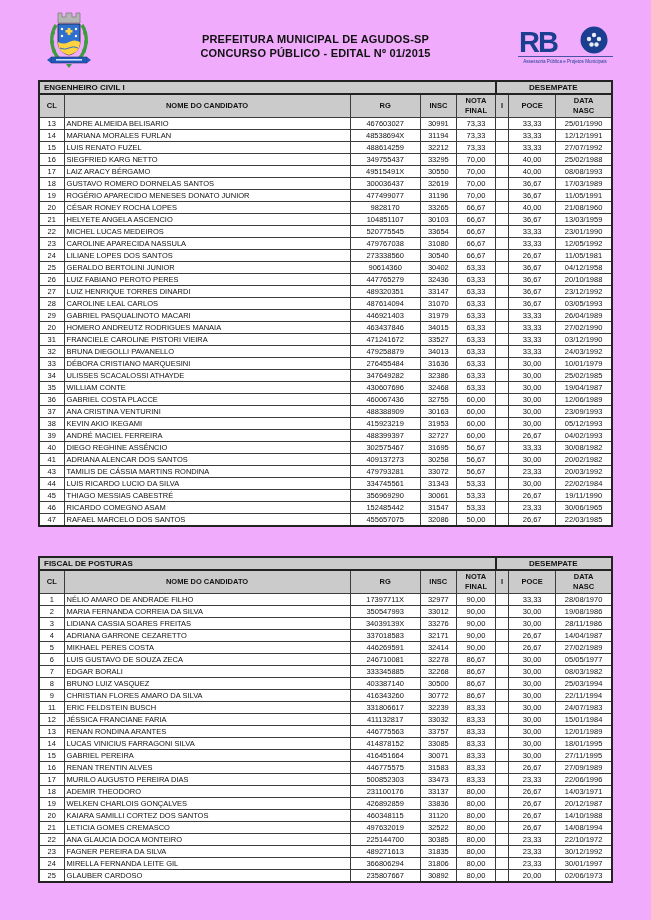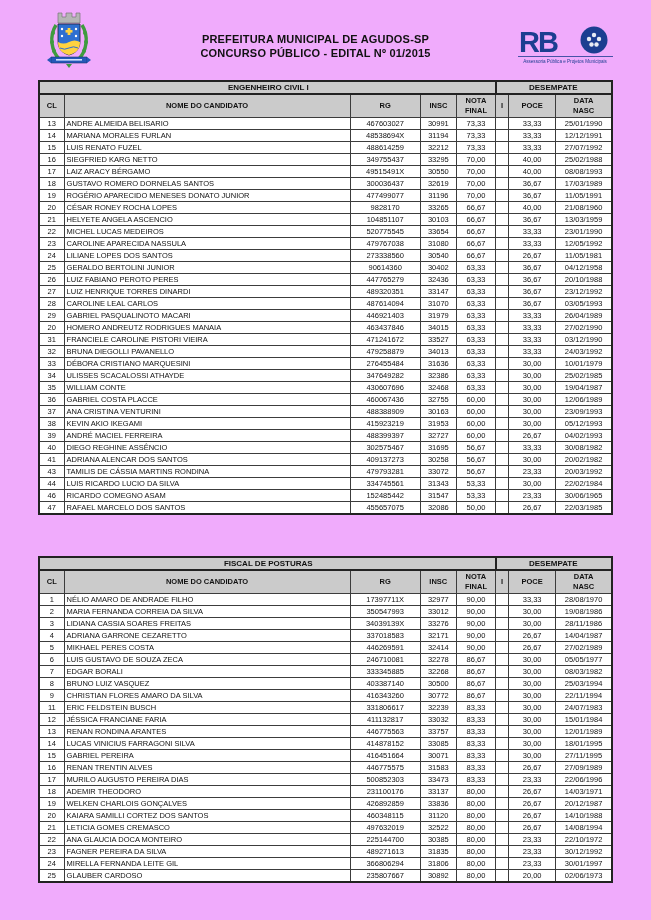--- a/index.html
+++ b/index.html
@@ -29,21 +29,21 @@
   #table-0 { top:80px; }
   #table-1 { top:556px; }
   table.results th, table.results td {
     border:1px solid #3c3c3c;
     font-size:7.5px; line-height:11px; height:11px;
     padding:0 2px; overflow:hidden; white-space:nowrap;
     vertical-align:middle;
   }
   table.results { border:2px solid #222; }
   tr.title-row th {
-    background:#cbcbcb; font-weight:bold; text-align:center;
+    background:#cbcbcb; font-weight:bold; text-align:left;
     font-size:8px; height:11px; padding-left:4px;
     border-bottom:2px solid #222;
   }
   tr.title-row th.desempate { text-align:center; padding-left:1px; border-left:2px solid #222; }
   tr.cols th {
     background:#cbcbcb; font-weight:bold; text-align:center;
     height:23px; line-height:10px; font-size:7.5px;
   }
   tr.cols th.sep-left, td.c-i { border-left:1.5px solid #2a2a2a; }
   td.c-cl, td.c-rg, td.c-insc, td.c-nota, td.c-poce, td.c-data { text-align:center; }
@@ -438,20 +438,30 @@
           <td class="c-cl">44</td>
           <td class="c-nome">LUIS RICARDO LUCIO DA SILVA</td>
           <td class="c-rg">334745561</td>
           <td class="c-insc">31343</td>
           <td class="c-nota">53,33</td>
           <td class="c-i"></td>
           <td class="c-poce">30,00</td>
           <td class="c-data">22/02/1984</td>
         </tr>
         <tr>
+          <td class="c-cl">45</td>
+          <td class="c-nome">THIAGO MESSIAS CABESTRÉ</td>
+          <td class="c-rg">356969290</td>
+          <td class="c-insc">30061</td>
+          <td class="c-nota">53,33</td>
+          <td class="c-i"></td>
+          <td class="c-poce">26,67</td>
+          <td class="c-data">19/11/1990</td>
+        </tr>
+        <tr>
           <td class="c-cl">46</td>
           <td class="c-nome">RICARDO COMEGNO ASAM</td>
           <td class="c-rg">152485442</td>
           <td class="c-insc">31547</td>
           <td class="c-nota">53,33</td>
           <td class="c-i"></td>
           <td class="c-poce">23,33</td>
           <td class="c-data">30/06/1965</td>
         </tr>
         <tr>

